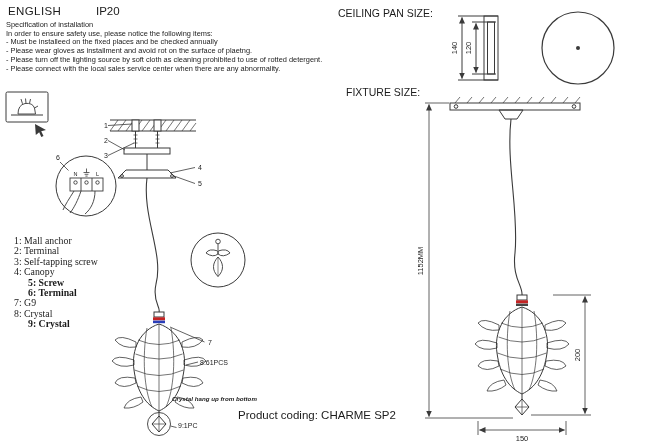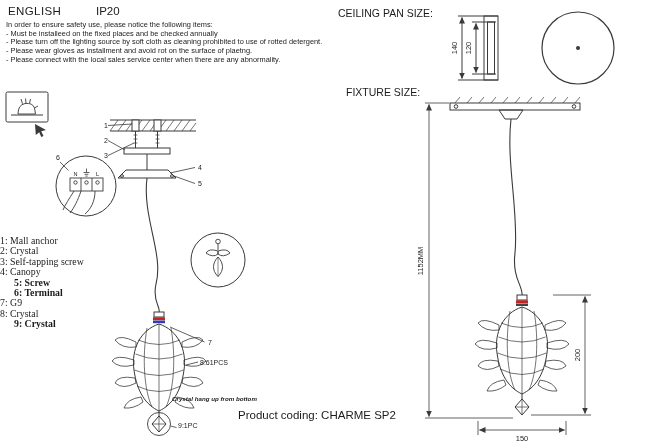--- a/index.html
+++ b/index.html
@@ -5,37 +5,38 @@
   html,body{margin:0;padding:0;}
   body{width:645px;height:445px;position:relative;background:#ffffff;
        font-family:"Liberation Sans",sans-serif;color:#1b1b1b;overflow:hidden;}
   .t{position:absolute;white-space:nowrap;}
   .lang{left:8px;top:5px;font-size:11.5px;letter-spacing:.4px;}
   .ip{left:96px;top:5px;font-size:11.5px;}
   .spec{left:6px;top:21px;font-size:7.4px;line-height:8.7px;}
   .spec div{white-space:nowrap;}
   .cpl{left:338px;top:7px;font-size:10.5px;}
   .fsl{left:346px;top:86px;font-size:10.5px;}
-  .parts{left:0;top:236px;font-family:"Liberation Serif",serif;font-size:9.8px;line-height:10.4px;}
+  .parts{left:14px;top:236px;font-family:"Liberation Serif",serif;font-size:9.8px;line-height:10.4px;}
   .parts .b{font-weight:bold;margin-left:14px;}
   .coding{left:238px;top:409px;font-size:11.5px;}
   svg{position:absolute;overflow:visible;}
   .dtext{font-family:"Liberation Sans",sans-serif;}
 </style>
 </head>
 <body>
 
 <div class="t lang">ENGLISH</div>
 <div class="t ip">IP20</div>
 
 <div class="t spec">
+  <div>Specification of installation</div>
   <div>In order to ensure safety use, please notice the following items:</div>
   <div>- Must be installeed on the fixed places and be checked annually</div>
+  <div>- Please wear gloves as installment and avoid rot on the surface of plaetng.</div>
   <div>- Please turn off the lighting source by soft cloth as cleaning prohibited to use of rotted detergent.</div>
-  <div>- Please wear gloves as installment and avoid rot on the surface of plaetng.</div>
   <div>- Please connect with the local sales service center when there are any abnormality.</div>
 </div>
 
 <div class="t cpl">CEILING PAN SIZE:</div>
 <div class="t fsl">FIXTURE SIZE:</div>
 
 <svg style="left:5px;top:91px" width="50" height="46" viewBox="0 0 50 46">
   <g stroke="#3a3a3a" fill="none" stroke-width="1">
     <rect x="1" y="1" width="42" height="30" rx="1.5"></rect>
     <line x1="6" y1="24" x2="38" y2="24"></line>
@@ -291,21 +292,21 @@
   </g>
   <g class="dtext" fill="#1b1b1b" font-size="7.5" text-anchor="middle">
     <text transform="translate(28,168) rotate(-90)">1152MM</text>
     <text transform="translate(184.5,262) rotate(-90)">200</text>
     <text x="127" y="348">150</text>
   </g>
 </svg>
 
 <div class="t parts">
   <div>1: Mall anchor</div>
-  <div>2: Crystal</div>
+  <div>2: Terminal</div>
   <div>3: Self-tapping screw</div>
   <div>4: Canopy</div>
   <div class="b">5: Screw</div>
   <div class="b">6: Terminal</div>
   <div>7: G9</div>
   <div>8: Crystal</div>
   <div class="b">9: Crystal</div>
 </div>
 
 <div class="t coding">Product coding: CHARME SP2</div>

